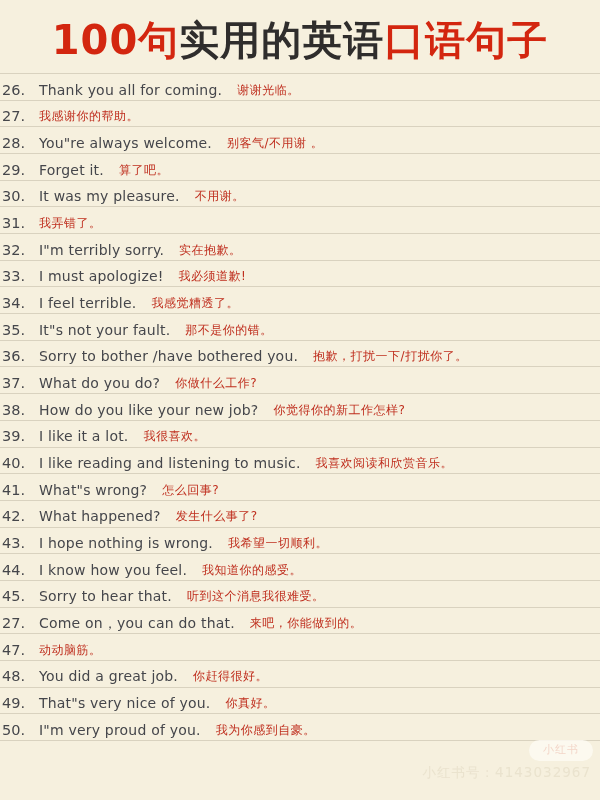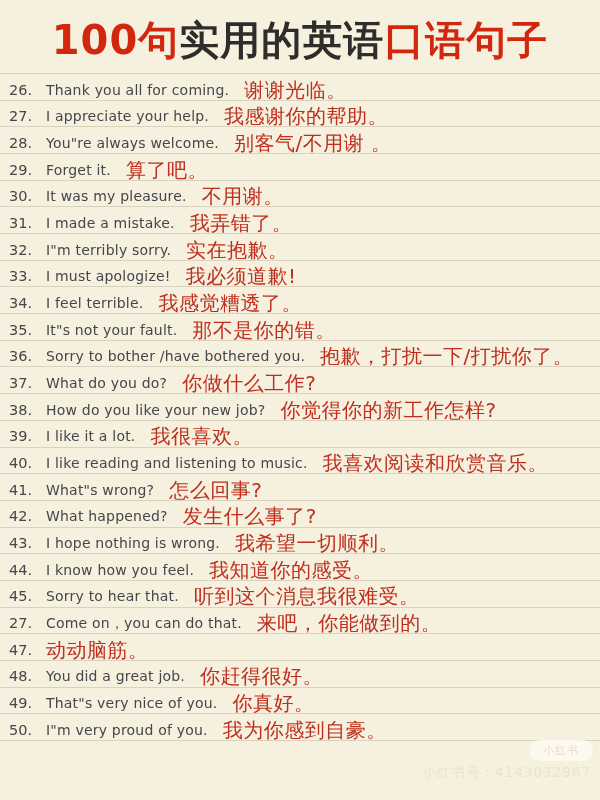--- a/index.html
+++ b/index.html
@@ -38,58 +38,59 @@
       transparent 0px,
       transparent 25.68px,
       var(--line, #d9d2bf) 25.68px,
       var(--line, #d9d2bf) 26.68px
     );
   }
   .row {
     height: 26.68px;
     display: flex;
     align-items: flex-end;
-    padding-left: 9px;
+    padding-left: 2px;
     box-sizing: border-box;
     white-space: nowrap;
   }
   .row .num {
     width: 37px;
     flex: 0 0 37px;
     color: var(--en, #45464b);
     font-size: 14.5px;
     line-height: 22px;
   }
   .row .en {
     color: var(--en, #45464b);
     font-size: 14px;
     letter-spacing: 0.2px;
     line-height: 22px;
     margin-right: 15px;
     text-align: right;
   }
   .row .zh {
     color: var(--zh, #bf2e1e);
-    font-size: 20px;
+    font-size: 12px;
     letter-spacing: 0.5px;
     line-height: 22px;
   }
   .wm-badge {
     position: absolute;
     right: 7px;
     top: 740px;
     width: 64px;
     height: 21px;
     border-radius: 11px;
     background: rgba(253, 250, 242, 0.85);
     color: rgba(226, 150, 130, 0.35);
     font-size: 11px;
     text-align: center;
     line-height: 21px;
     letter-spacing: 1px;
+    font-family: Liberation Mono, monospace;
   }
   .wm-id {
     position: absolute;
     right: 9px;
     top: 764px;
     color: rgba(233, 225, 204, 0.95);
     font-size: 13.5px;
     letter-spacing: 1px;
   }
 </style>
@@ -104,21 +105,20 @@
 
   <div class="list">
     <div class="row">
       <span class="num">26.</span>
       <span class="en">Thank you all for coming.</span>
       <span class="zh">谢谢光临。</span>
     </div>
 
     <div class="row">
       <span class="num">27.</span>
-      <span class="en">I appreciate your help.</span>
       <span class="zh">我感谢你的帮助。</span>
     </div>
 
     <div class="row">
       <span class="num">28.</span>
       <span class="en">You"re always welcome.</span>
       <span class="zh">别客气/不用谢 。</span>
     </div>
 
     <div class="row">
@@ -128,21 +128,20 @@
     </div>
 
     <div class="row">
       <span class="num">30.</span>
       <span class="en">It was my pleasure.</span>
       <span class="zh">不用谢。</span>
     </div>
 
     <div class="row">
       <span class="num">31.</span>
-      <span class="en">I made a mistake.</span>
       <span class="zh">我弄错了。</span>
     </div>
 
     <div class="row">
       <span class="num">32.</span>
       <span class="en">I"m terribly sorry.</span>
       <span class="zh">实在抱歉。</span>
     </div>
 
     <div class="row">

